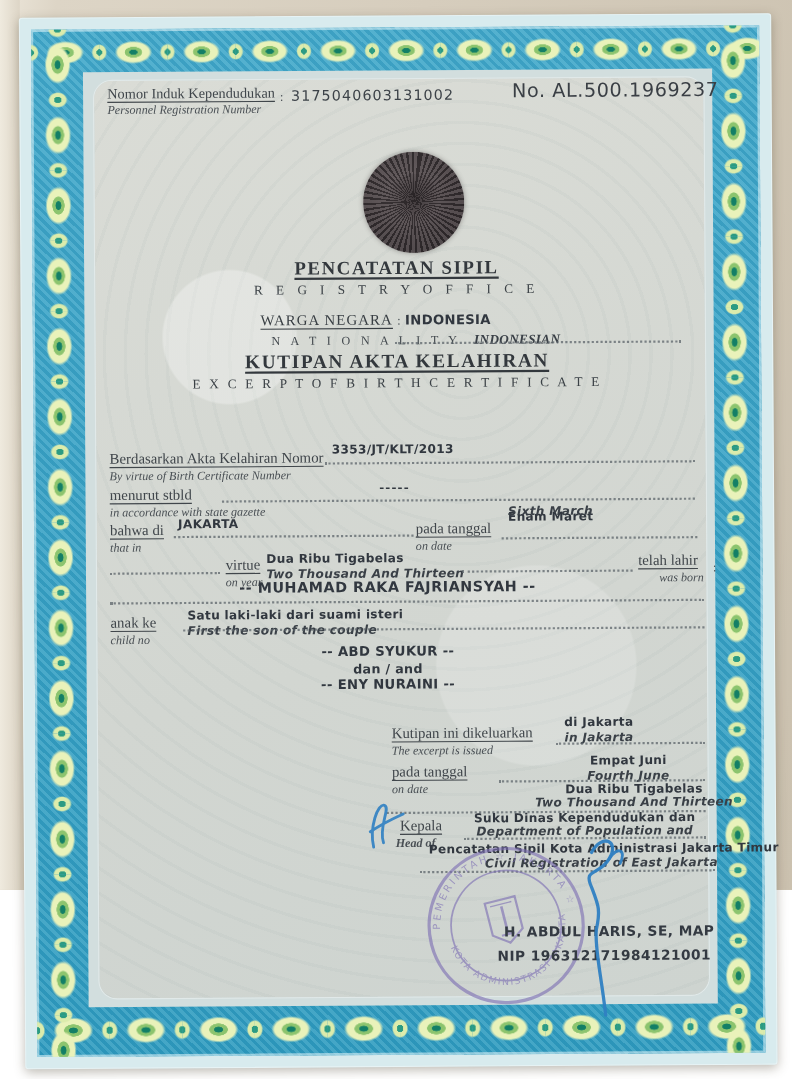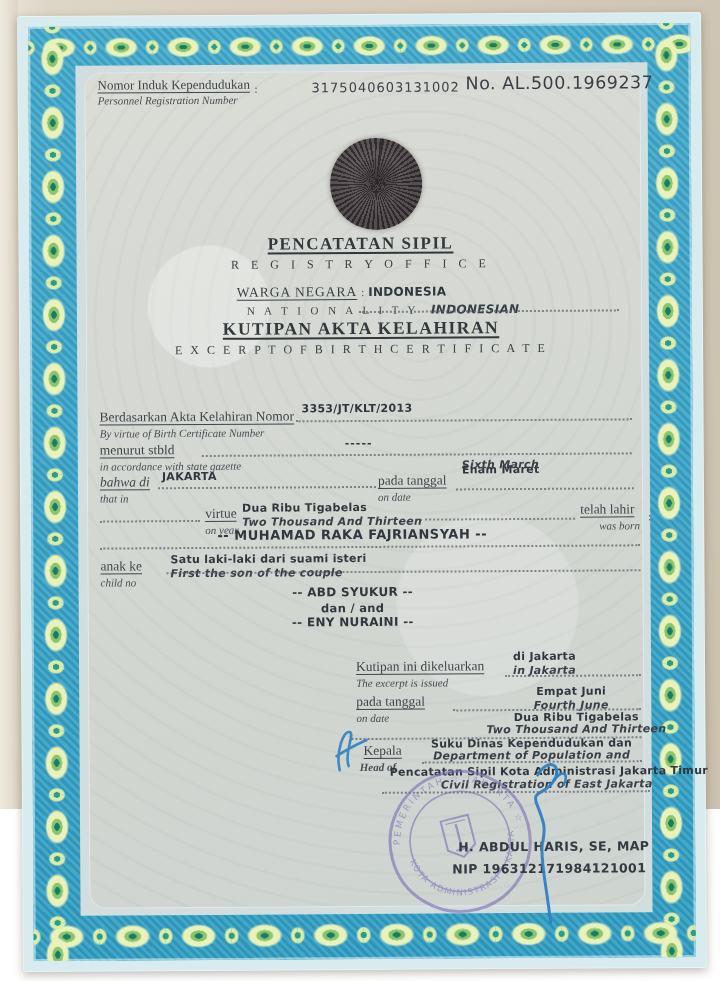--- a/index.html
+++ b/index.html
@@ -95,55 +95,55 @@
       <div class="bs v right"></div>
     </div>
     <div class="inner"></div>
     <div class="panel"></div>
 
     <div class="content">
 
       <div class="abs lbl" style="left:80px;top:62px;">Nomor Induk Kependudukan</div>
       <div class="abs en" style="left:80px;top:79px;">Personnel Registration Number</div>
       <div class="abs en" style="left:237px;top:68px;font-style:normal;">:</div>
-      <div class="abs hval" style="left:247px;top:66px;margin-left:47px;">3175040603131002</div>
+      <div class="abs hval" style="left:247px;top:66px;">3175040603131002</div>
       <div class="abs docno" style="left:448px;top:60px;">No. AL.500.1969237</div>
 
       <div class="seal"></div>
 
       <div class="abs ctr" style="left:60px;right:60px;top:220px;">
         <span class="t-main">PENCATATAN SIPIL</span><br>
         <span class="t-sub">R E G I S T R Y   O F F I C E</span>
       </div>
       <div class="abs" style="left:218px;top:268px;">
         <span class="nat-l">WARGA NEGARA</span>
         <span class="en" style="font-style:normal;">:</span>
         <span class="val" style="font-size:12px;">INDONESIA</span>
       </div>
       <div class="abs" style="left:228px;top:286px;">
         <span class="nat-s">N A T I O N A L I T Y</span>
-        <span class="val it" style="font-size:12px;margin-left:8px;">INDONESIAN</span>
+        <span class="val it" style="font-size:12px;margin-left:8px;font-family:Liberation Serif, serif;">INDONESIAN</span>
       </div>
       <div class="abs dots" style="left:340px;top:297px;width:260px;"></div>
       <div class="abs ctr" style="left:60px;right:60px;top:304px;">
         <span class="t-main" style="font-size:17.5px;">KUTIPAN AKTA KELAHIRAN</span><br>
         <span class="t-sub" style="letter-spacing:2.5px;">E X C E R P T  O F  B I R T H  C E R T I F I C A T E</span>
       </div>
 
       <div class="abs lbl big" style="left:80px;top:394px;">Berdasarkan Akta Kelahiran Nomor</div>
       <div class="abs en" style="left:80px;top:412px;">By virtue of Birth Certificate Number</div>
       <div class="abs val" style="left:282px;top:388px;">3353/JT/KLT/2013</div>
       <div class="abs dots" style="left:276px;top:406px;width:336px;"></div>
 
       <div class="abs lbl big" style="left:80px;top:427px;">menurut stbld</div>
       <div class="abs en" style="left:80px;top:445px;">in accordance with state gazette</div>
       <div class="abs val" style="left:325px;top:423px;letter-spacing:1px;">-----</div>
       <div class="abs dots" style="left:182px;top:440px;width:430px;"></div>
 
-      <div class="abs lbl big" style="left:80px;top:459px;font-style:italic;">bahwa di</div>
+      <div class="abs lbl big" style="left:80px;top:459px;">bahwa di</div>
       <div class="abs en" style="left:80px;top:477px;">that in</div>
       <div class="abs val" style="left:142px;top:455px;">JAKARTA</div>
       <div class="abs dots" style="left:138px;top:472px;width:218px;"></div>
       <div class="abs lbl big" style="left:358px;top:459px;">pada tanggal</div>
       <div class="abs en" style="left:358px;top:477px;">on date</div>
       <div class="abs val" style="left:442px;top:450px;">Enam Maret</div>
       <div class="abs val it" style="left:442px;top:445px;">Sixth March</div>
       <div class="abs dots" style="left:436px;top:475px;width:178px;"></div>
 
       <div class="abs dots" style="left:80px;top:505px;width:100px;"></div>

